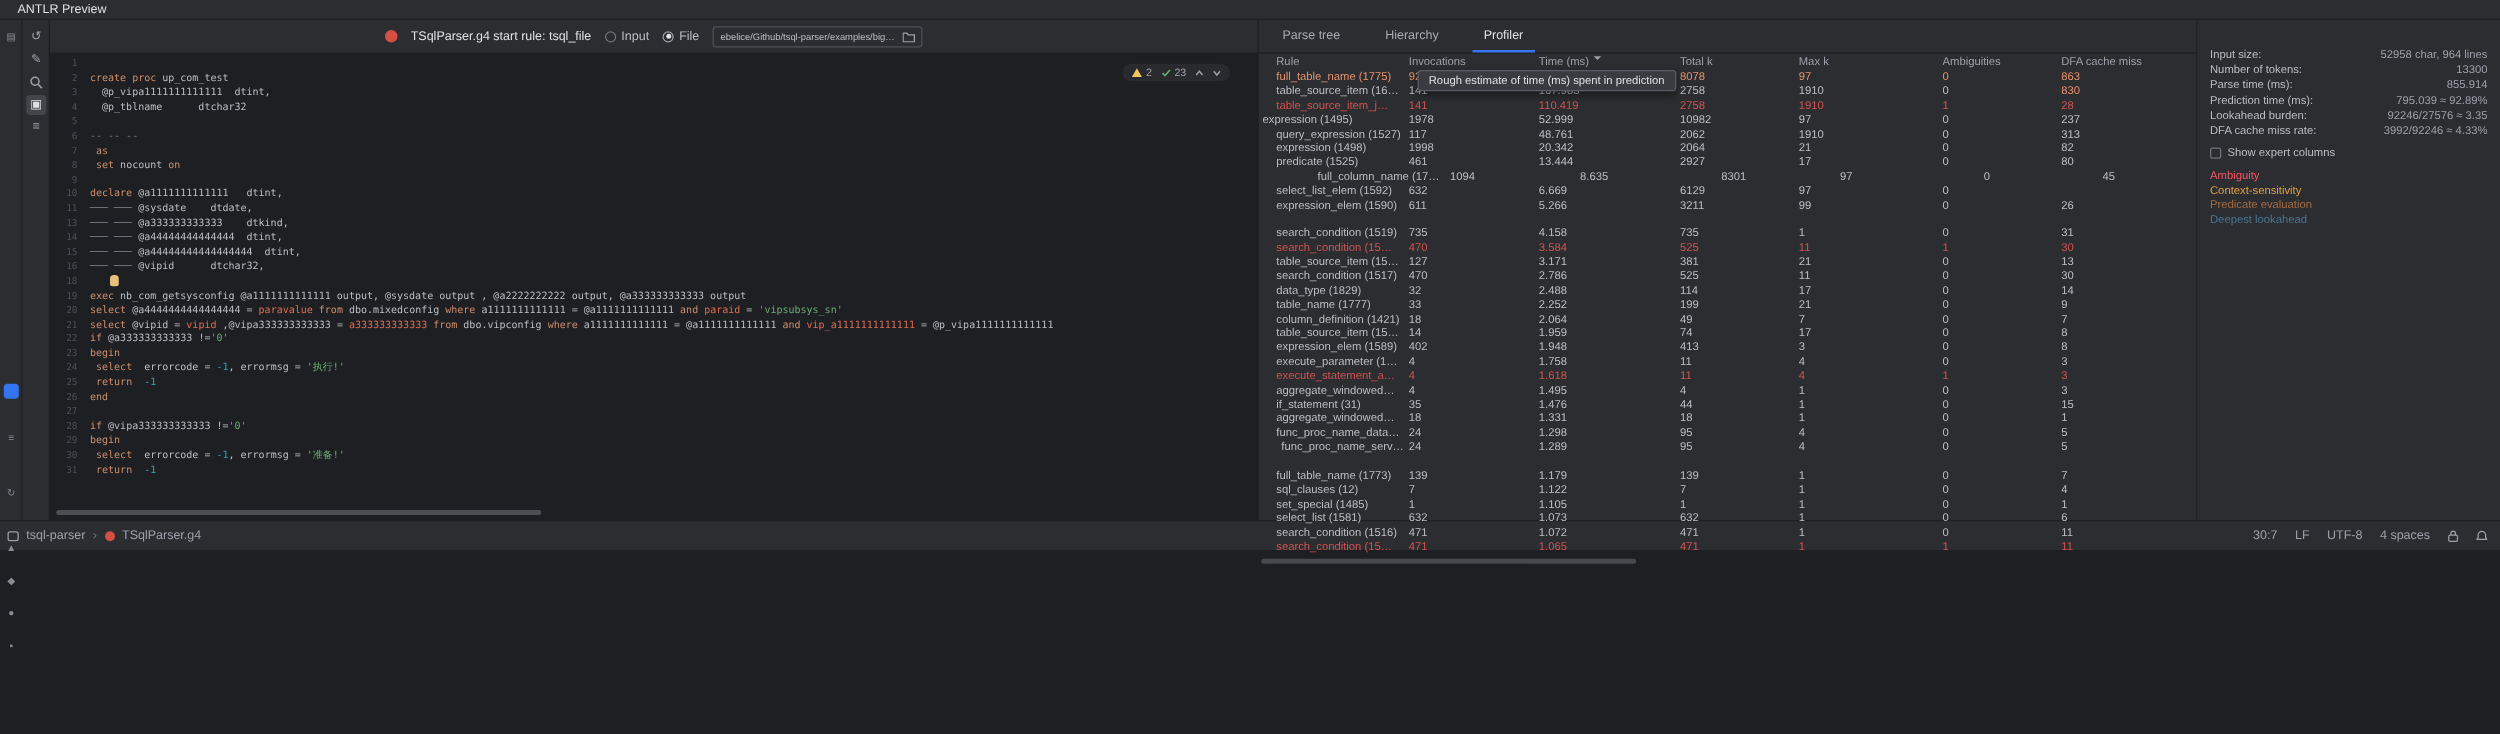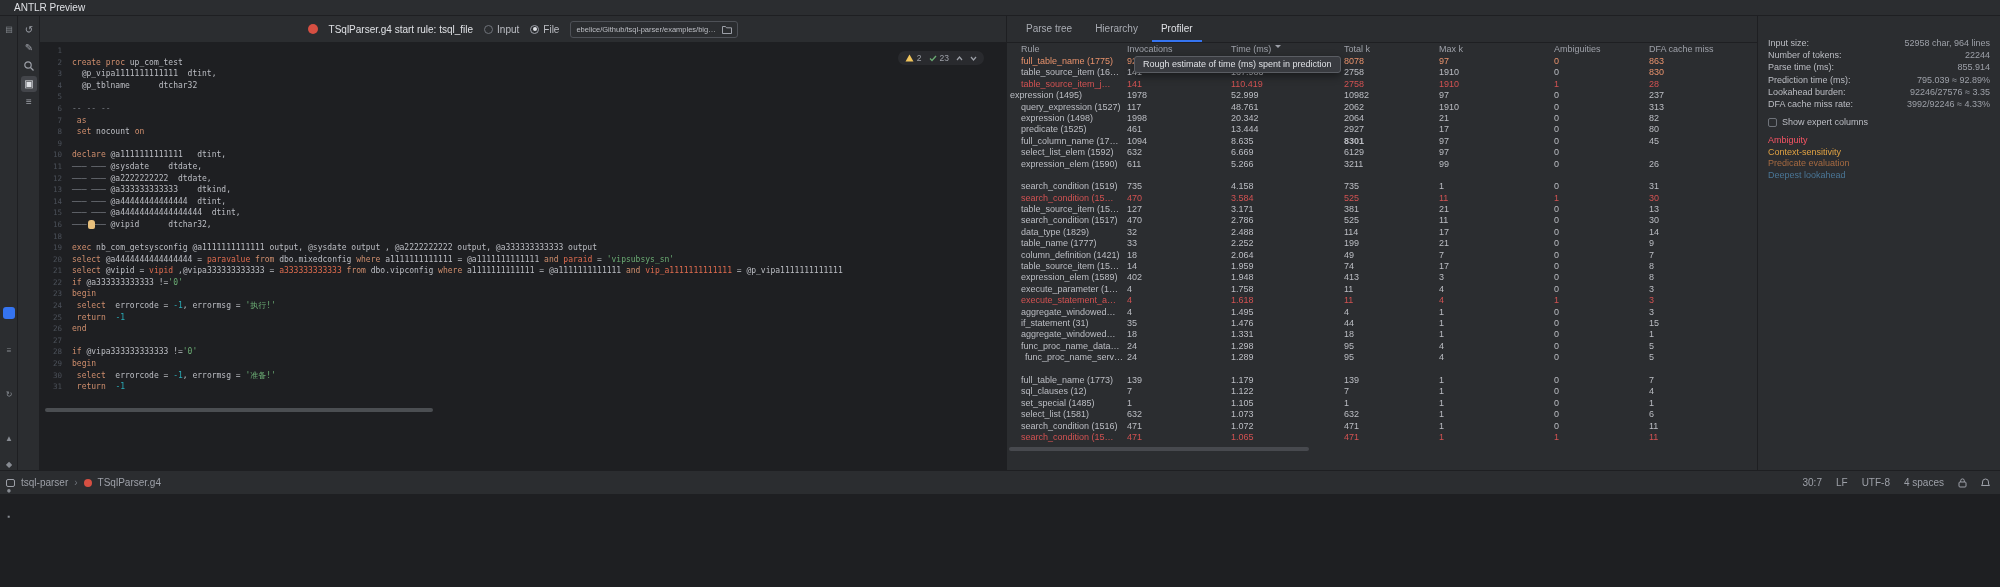--- a/index.html
+++ b/index.html
@@ -1,17 +1,17 @@
 <!DOCTYPE html>
 <html><head>
 <meta charset="utf-8">
 <style>
   html,body{margin:0;padding:0;width:2000px;height:587px;overflow:hidden;background:#1e1f22;
     font-family:"Liberation Sans",sans-serif;-webkit-font-smoothing:antialiased;}
-  .app{width:2000px;height:494px;display:flex;flex-direction:column;background:#2b2d30;}
+  .app{width:2000px;height:440px;display:flex;flex-direction:column;background:#2b2d30;}
   .titlebar{height:16px;flex:none;display:flex;align-items:center;padding-left:14px;background:#2b2d30;
     border-bottom:1px solid #1e1f22;box-sizing:border-box;font-size:10px;color:#dfe1e5;}
   .main{flex:1;display:flex;min-height:0;}
 
   
   .app-stripe{width:18px;flex:none;position:relative;border-right:1px solid #1e1f22;box-sizing:border-box;background:#2b2d30;}
   .stripe-icon{position:absolute;left:3px;width:12px;height:12px;border-radius:3px;color:#878b92;
     font-size:8px;line-height:12px;text-align:center;}
   .stripe-icon.blue-sq{background:#3574f0;color:#fff;}
 
@@ -45,21 +45,21 @@
   .inspections{position:absolute;top:8px;right:22px;display:flex;align-items:center;gap:7px;font-size:8.5px;
     color:#9da0a8;background:rgba(43,45,48,.85);padding:2px 7px;border-radius:9px;font-family:"Liberation Sans",sans-serif;}
   .insp-item{display:flex;align-items:center;gap:3px;}
   .hscroll{position:absolute;left:0;right:0;top:365px;height:4px;}
   .hthumb{position:absolute;left:5px;width:388px;height:4px;background:#4b4e52;border-radius:2px;}
 
   
   .profiler-panel{width:751px;flex:none;display:flex;flex-direction:column;background:#2b2d30;
     border-right:1px solid #1e1f22;box-sizing:border-box;}
   .tabbar{height:27px;flex:none;display:flex;align-items:stretch;padding-left:10px;border-bottom:1px solid #1e1f22;
-    box-sizing:border-box;gap:5px;}
+    box-sizing:border-box;gap:18px;}
   .tab{display:flex;align-items:center;padding:0 9px;font-size:10px;color:#a8abb2;border-bottom:2px solid transparent;box-sizing:border-box;}
   .tab.active{color:#dfe1e5;border-bottom-color:#3574f0;}
   .table-wrap{flex:1;position:relative;font-size:9px;min-height:0;}
   .thead{display:flex;height:13px;line-height:13px;color:#9da0a8;}
   .cell{box-sizing:border-box;overflow:hidden;white-space:nowrap;flex:none;}
   .sortarrow{display:inline-block;width:0;height:0;border:3px solid transparent;border-top-color:#9da0a8;margin-left:4px;vertical-align:1px;}
   .trow{display:flex;height:11.4px;line-height:11.4px;color:#bcbec4;}
   .trow.hot{color:#e8926c;}
   .trow.amb{color:#d25252;}
   .cell.hotcell{color:#e8926c;}
@@ -149,21 +149,20 @@
             <div class="cl"><span class="ln">2</span><span class="tk-k">create proc</span><span class="tk-p"> up_com_test</span></div>
             <div class="cl"><span class="ln">3</span><span class="tk-p">  @p_vipa1111111111111  dtint,</span></div>
             <div class="cl"><span class="ln">4</span><span class="tk-p">  @p_tblname      dtchar32</span></div>
             <div class="cl"><span class="ln">5</span></div>
             <div class="cl"><span class="ln">6</span><span class="tk-c">-- -- --</span></div>
             <div class="cl"><span class="ln">7</span><span class="tk-p"> </span><span class="tk-k">as</span></div>
             <div class="cl"><span class="ln">8</span><span class="tk-p"> </span><span class="tk-k">set</span><span class="tk-p"> nocount </span><span class="tk-k">on</span></div>
             <div class="cl"><span class="ln">9</span></div>
             <div class="cl"><span class="ln">10</span><span class="tk-k">declare</span><span class="tk-p"> @a1111111111111   dtint,</span></div>
             <div class="cl"><span class="ln">11</span><span class="tk-c">─── ─── </span><span class="tk-p">@sysdate    dtdate,</span></div>
-            <div class="cl"><span class="ln">12</span><span class="tk-c">─── ─── </span><span class="tk-p">@a2222222222  dtdate,</span></div>
             <div class="cl"><span class="ln">13</span><span class="tk-c">─── ─── </span><span class="tk-p">@a333333333333    dtkind,</span></div>
             <div class="cl"><span class="ln">14</span><span class="tk-c">─── ─── </span><span class="tk-p">@a44444444444444  dtint,</span></div>
             <div class="cl"><span class="ln">15</span><span class="tk-c">─── ─── </span><span class="tk-p">@a44444444444444444  dtint,</span></div>
             <div class="cl"><span class="ln">16</span><span class="tk-c">─── ─── </span><span class="tk-p">@vipid      dtchar32,</span></div>
             <div class="cl"><span class="ln">18</span></div>
             <div class="cl"><span class="ln">19</span><span class="tk-k">exec</span><span class="tk-p"> nb_com_getsysconfig @a1111111111111 output, @sysdate output , @a2222222222 output, @a333333333333 output</span></div>
             <div class="cl"><span class="ln">20</span><span class="tk-k">select</span><span class="tk-p"> @a4444444444444444 = </span><span class="tk-r">paravalue</span><span class="tk-p"> </span><span class="tk-k">from</span><span class="tk-p"> dbo.mixedconfig </span><span class="tk-k">where</span><span class="tk-p"> a1111111111111 = @a1111111111111 </span><span class="tk-k">and</span><span class="tk-p"> </span><span class="tk-r">paraid</span><span class="tk-p"> = </span><span class="tk-s">'vipsubsys_sn'</span></div>
             <div class="cl"><span class="ln">21</span><span class="tk-k">select</span><span class="tk-p"> @vipid = </span><span class="tk-r">vipid</span><span class="tk-p"> ,@vipa333333333333 = </span><span class="tk-r">a333333333333</span><span class="tk-p"> </span><span class="tk-k">from</span><span class="tk-p"> dbo.vipconfig </span><span class="tk-k">where</span><span class="tk-p"> a1111111111111 = @a1111111111111 </span><span class="tk-k">and</span><span class="tk-p"> </span><span class="tk-r">vip_a1111111111111</span><span class="tk-p"> = @p_vipa1111111111111</span></div>
             <div class="cl"><span class="ln">22</span><span class="tk-k">if</span><span class="tk-p"> @a333333333333 !=</span><span class="tk-s">'0'</span></div>
             <div class="cl"><span class="ln">23</span><span class="tk-k">begin</span></div>
@@ -277,24 +276,24 @@
             <div class="trow">
               <div class="cell" style="width: 120px; padding-left: 14px;">predicate (1525)</div>
               <div class="cell" style="width: 104px;">461</div>
               <div class="cell" style="width: 113px;">13.444</div>
               <div class="cell" style="width: 95px;">2927</div>
               <div class="cell" style="width: 115px;">17</div>
               <div class="cell" style="width: 95px;">0</div>
               <div class="cell" style="width: 107px;">80</div>
             </div>
             <div class="trow">
-              <div class="cell" style="width: 120px; padding-left: 14px;">full_column_name (17…</div>
+              <div class="cell" style="width: 120px; padding-left: 14px; margin-left: 33px;">full_column_name (17…</div>
               <div class="cell" style="width: 104px;">1094</div>
               <div class="cell" style="width: 113px;">8.635</div>
-              <div class="cell" style="width: 95px; font-weight: bold;">8301</div>
+              <div class="cell" style="width: 95px;">8301</div>
               <div class="cell" style="width: 115px;">97</div>
               <div class="cell" style="width: 95px;">0</div>
               <div class="cell" style="width: 107px;">45</div>
             </div>
             <div class="trow">
               <div class="cell" style="width: 120px; padding-left: 14px;">select_list_elem (1592)</div>
               <div class="cell" style="width: 104px;">632</div>
               <div class="cell" style="width: 113px;">6.669</div>
               <div class="cell" style="width: 95px;">6129</div>
               <div class="cell" style="width: 115px;">97</div>
@@ -519,21 +518,21 @@
     </div>
 
     <div class="stats-panel">
       <div id="stats">
           <div class="stat">
             <span class="sl">Input size:</span>
             <span class="sv">52958 char, 964 lines</span>
           </div>
           <div class="stat">
             <span class="sl">Number of tokens:</span>
-            <span class="sv">22244</span>
+            <span class="sv">13300</span>
           </div>
           <div class="stat">
             <span class="sl">Parse time (ms):</span>
             <span class="sv">855.914</span>
           </div>
           <div class="stat">
             <span class="sl">Prediction time (ms):</span>
             <span class="sv">795.039 ≈ 92.89%</span>
           </div>
           <div class="stat">

